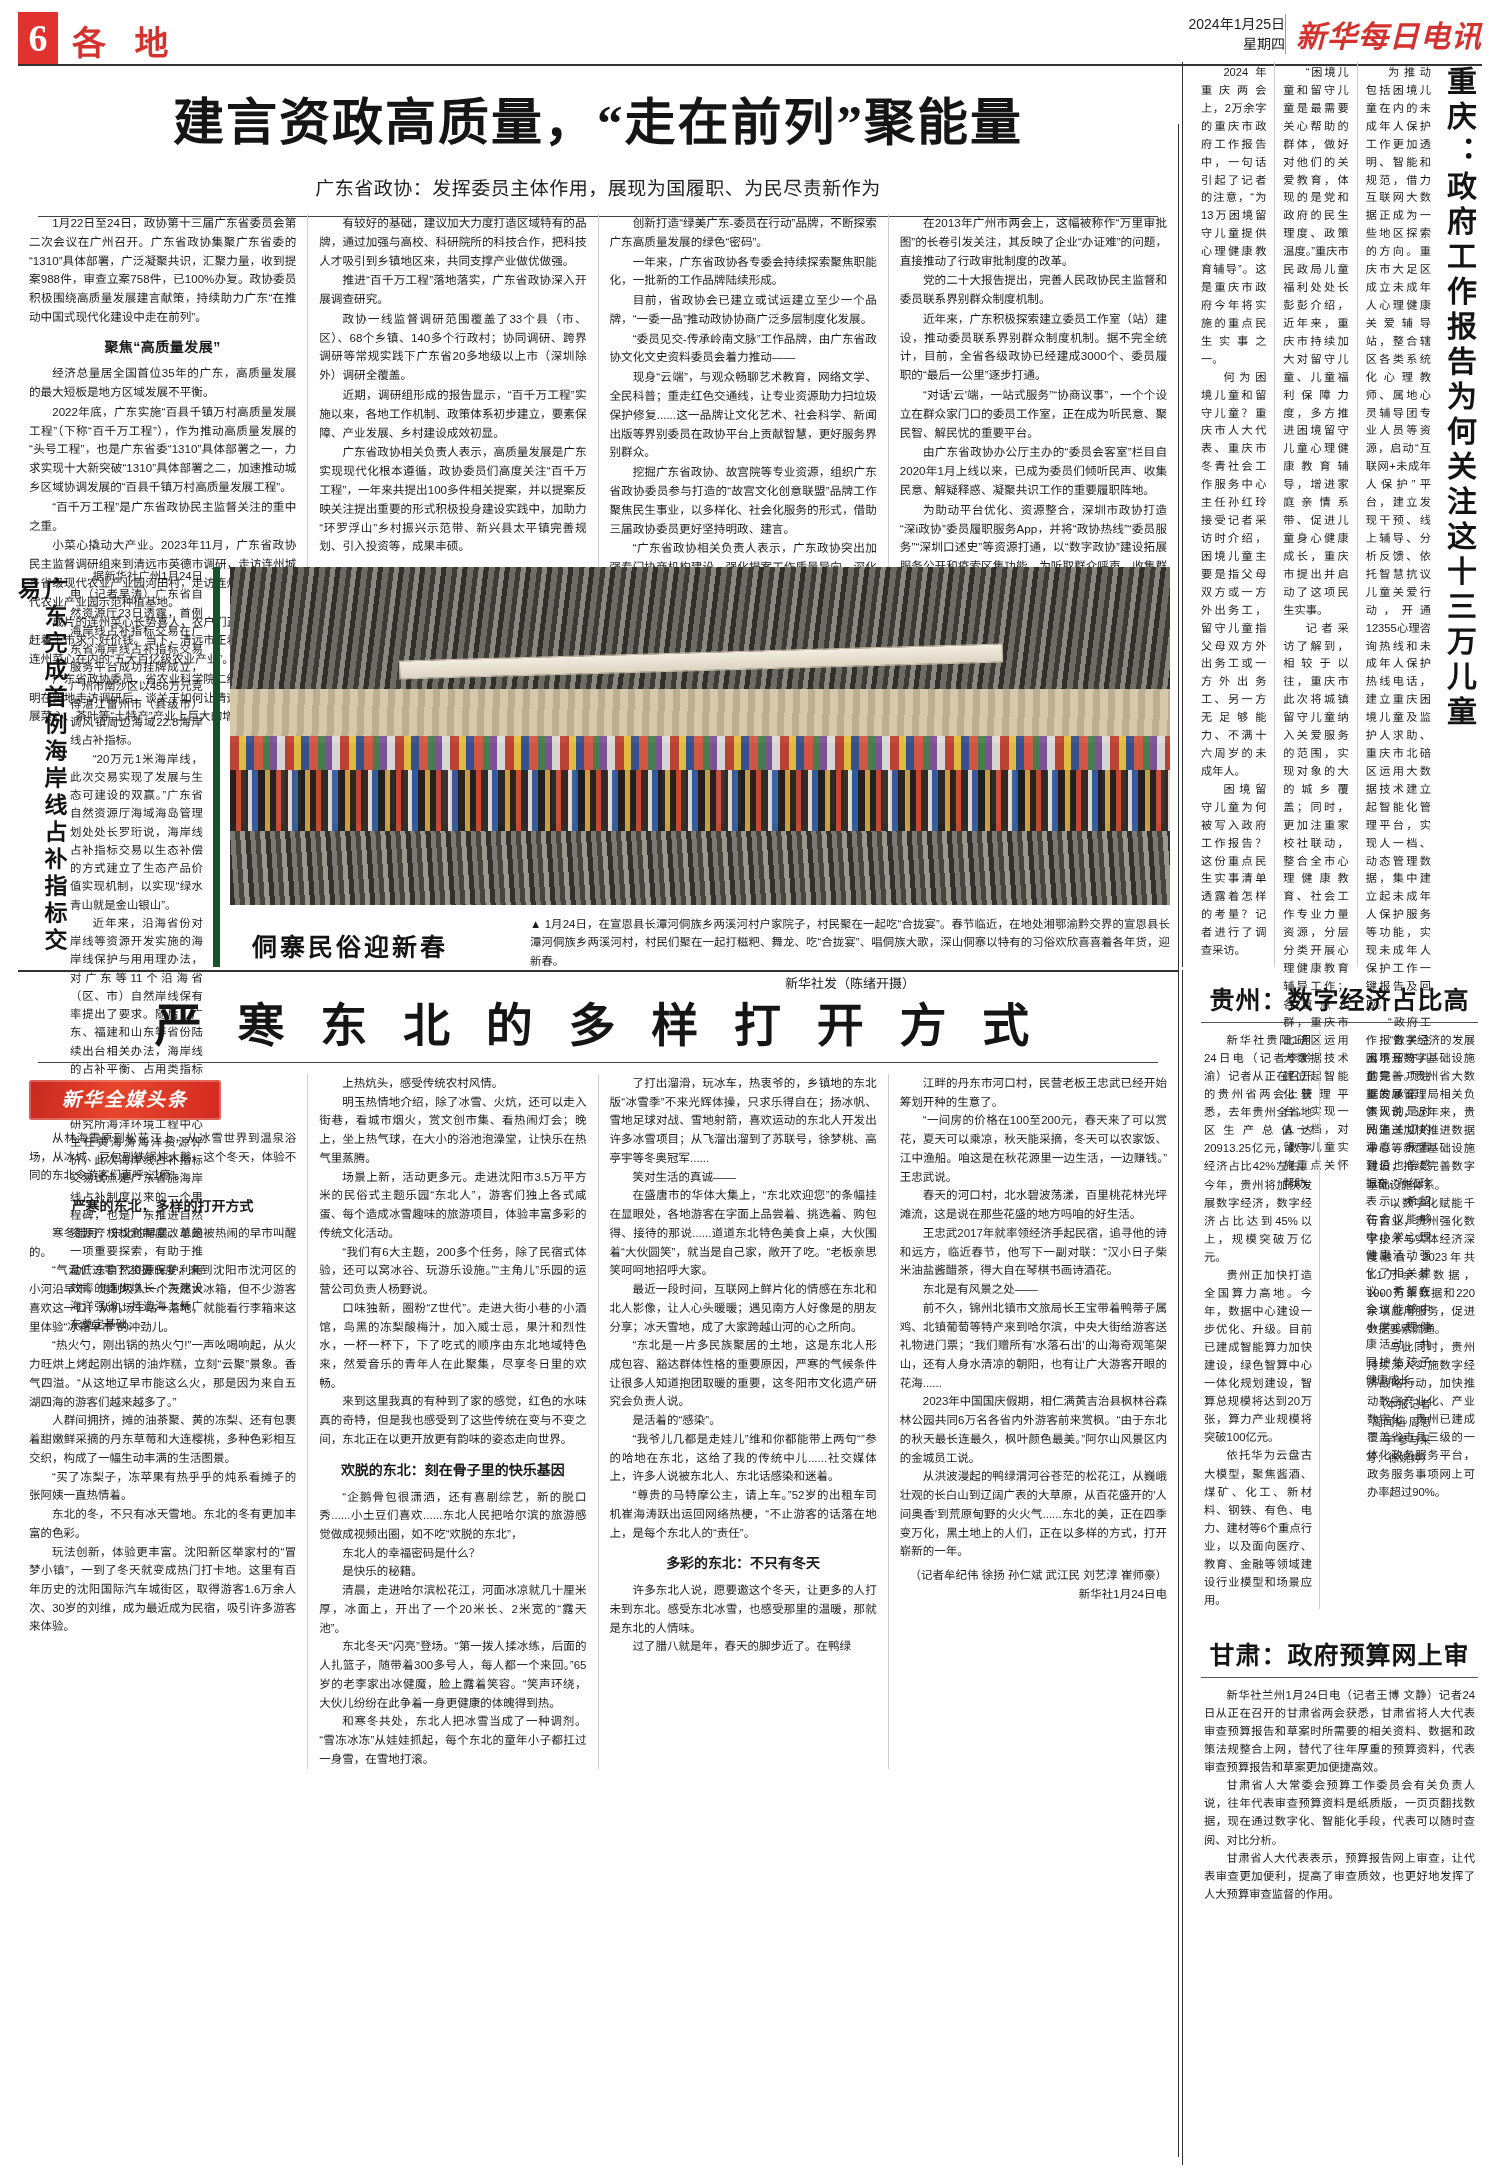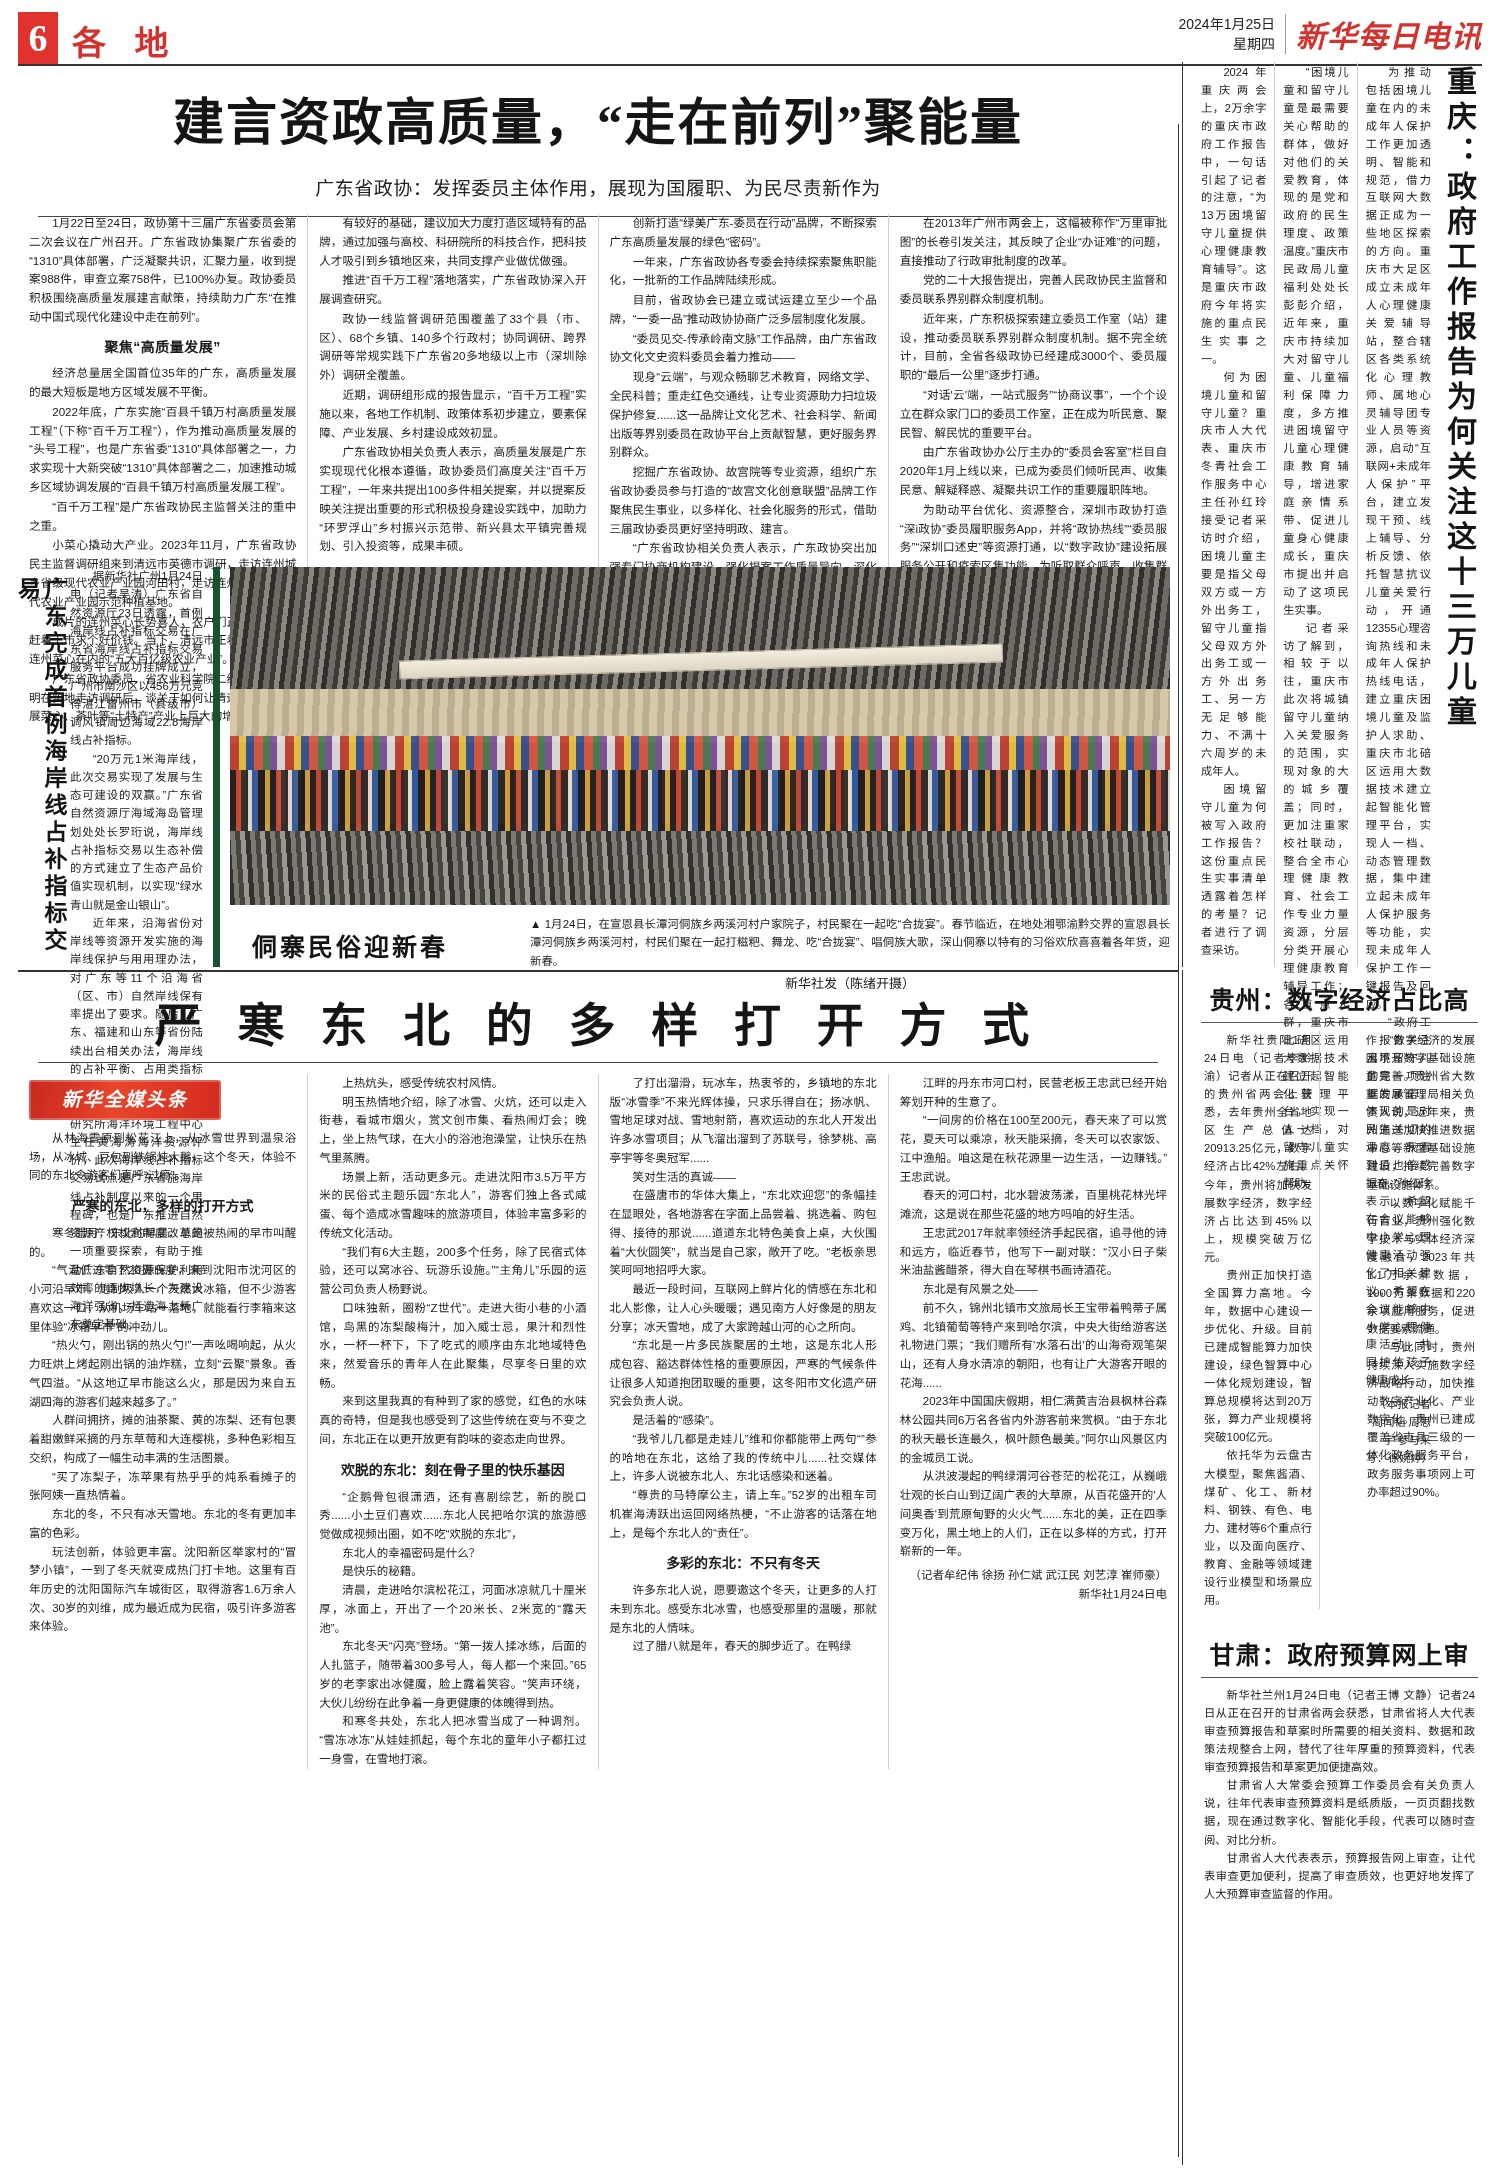--- a/index.html
+++ b/index.html
@@ -60,21 +60,20 @@
     display: flex;
     align-items: center;
     gap: 10px;
   }
   .mh-date {
     text-align: right;
     font-family: "Liberation Sans", sans-serif;
     font-size: 14px;
     line-height: 1.45;
     color: #222;
-    padding-right: 10px;
     border-right: 1px solid #999;
   }
   .mh-logo {
     color: #d3322f;
     font-size: 30px;
     font-weight: 700;
     letter-spacing: 1px;
     font-family: "Liberation Serif", serif;
     font-style: italic;
   }

